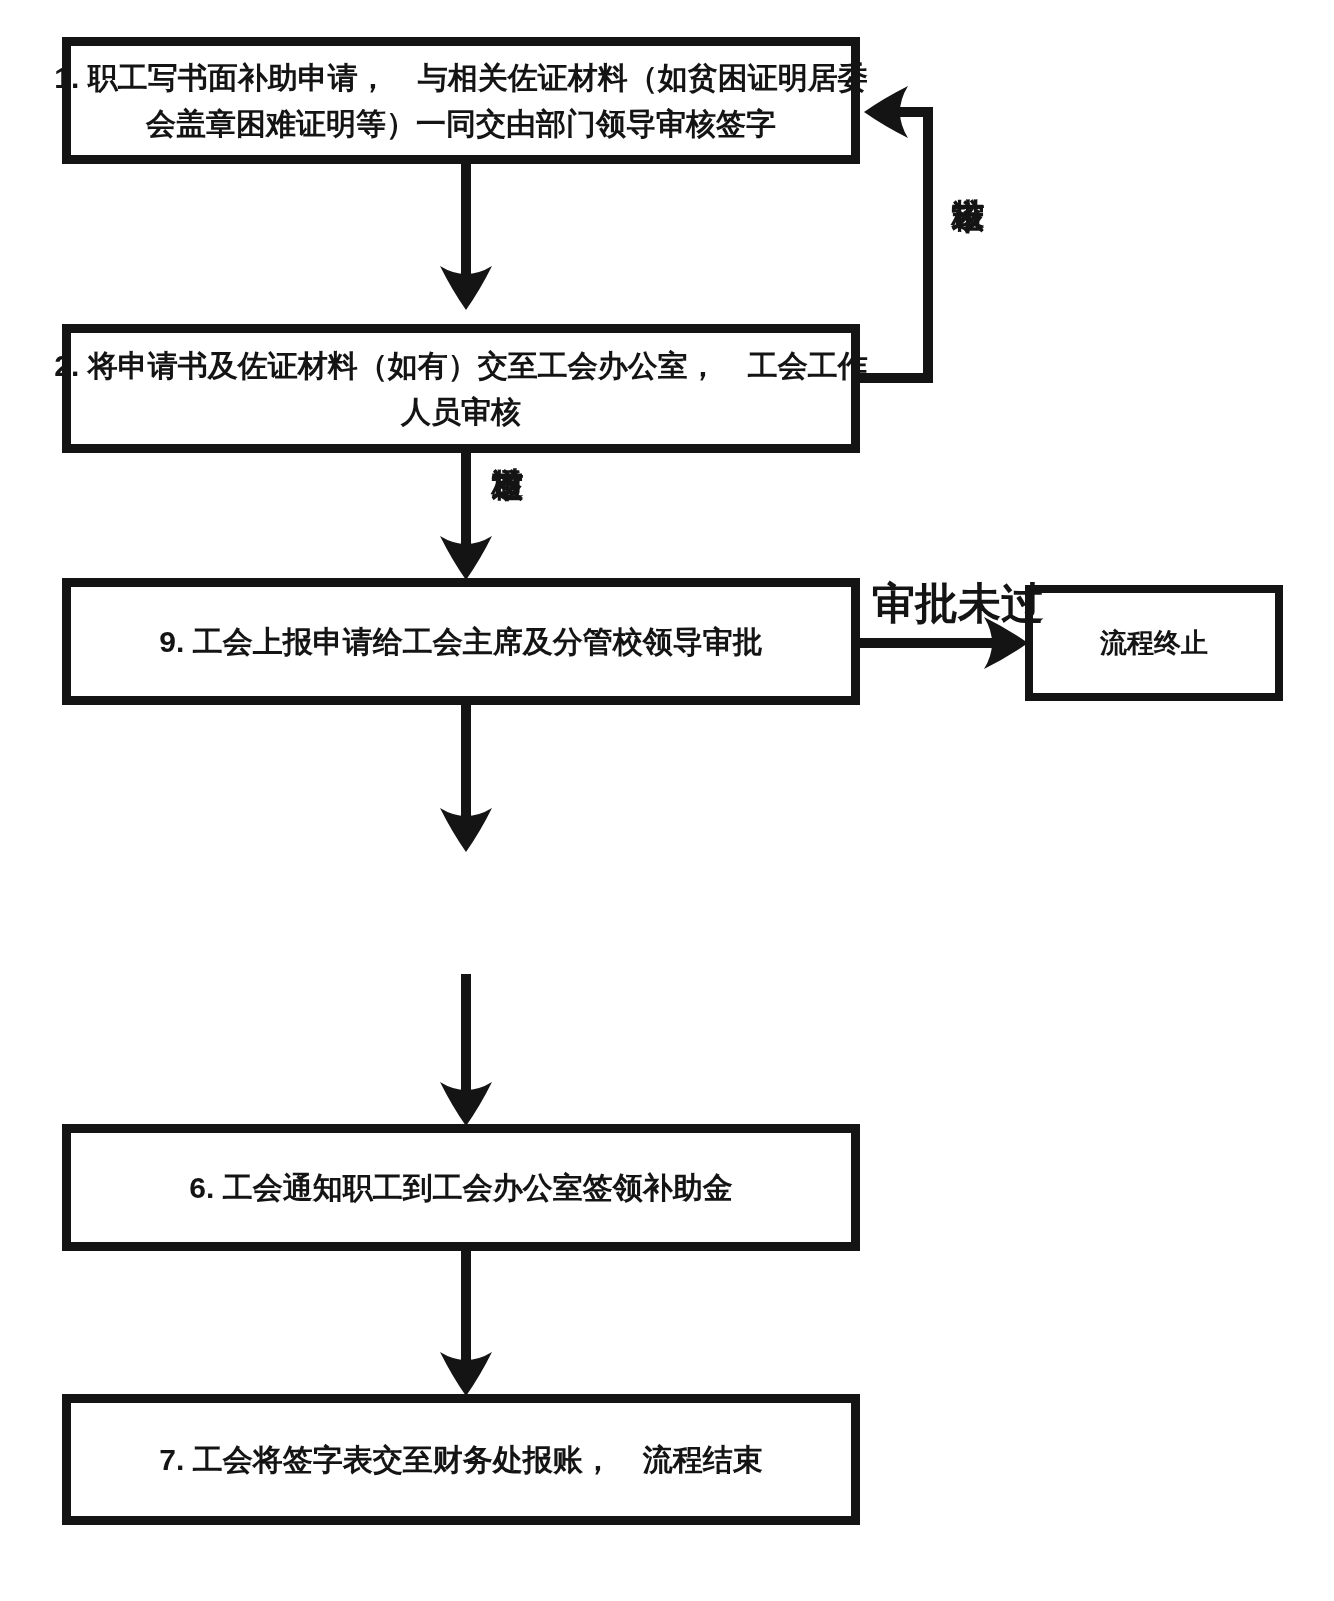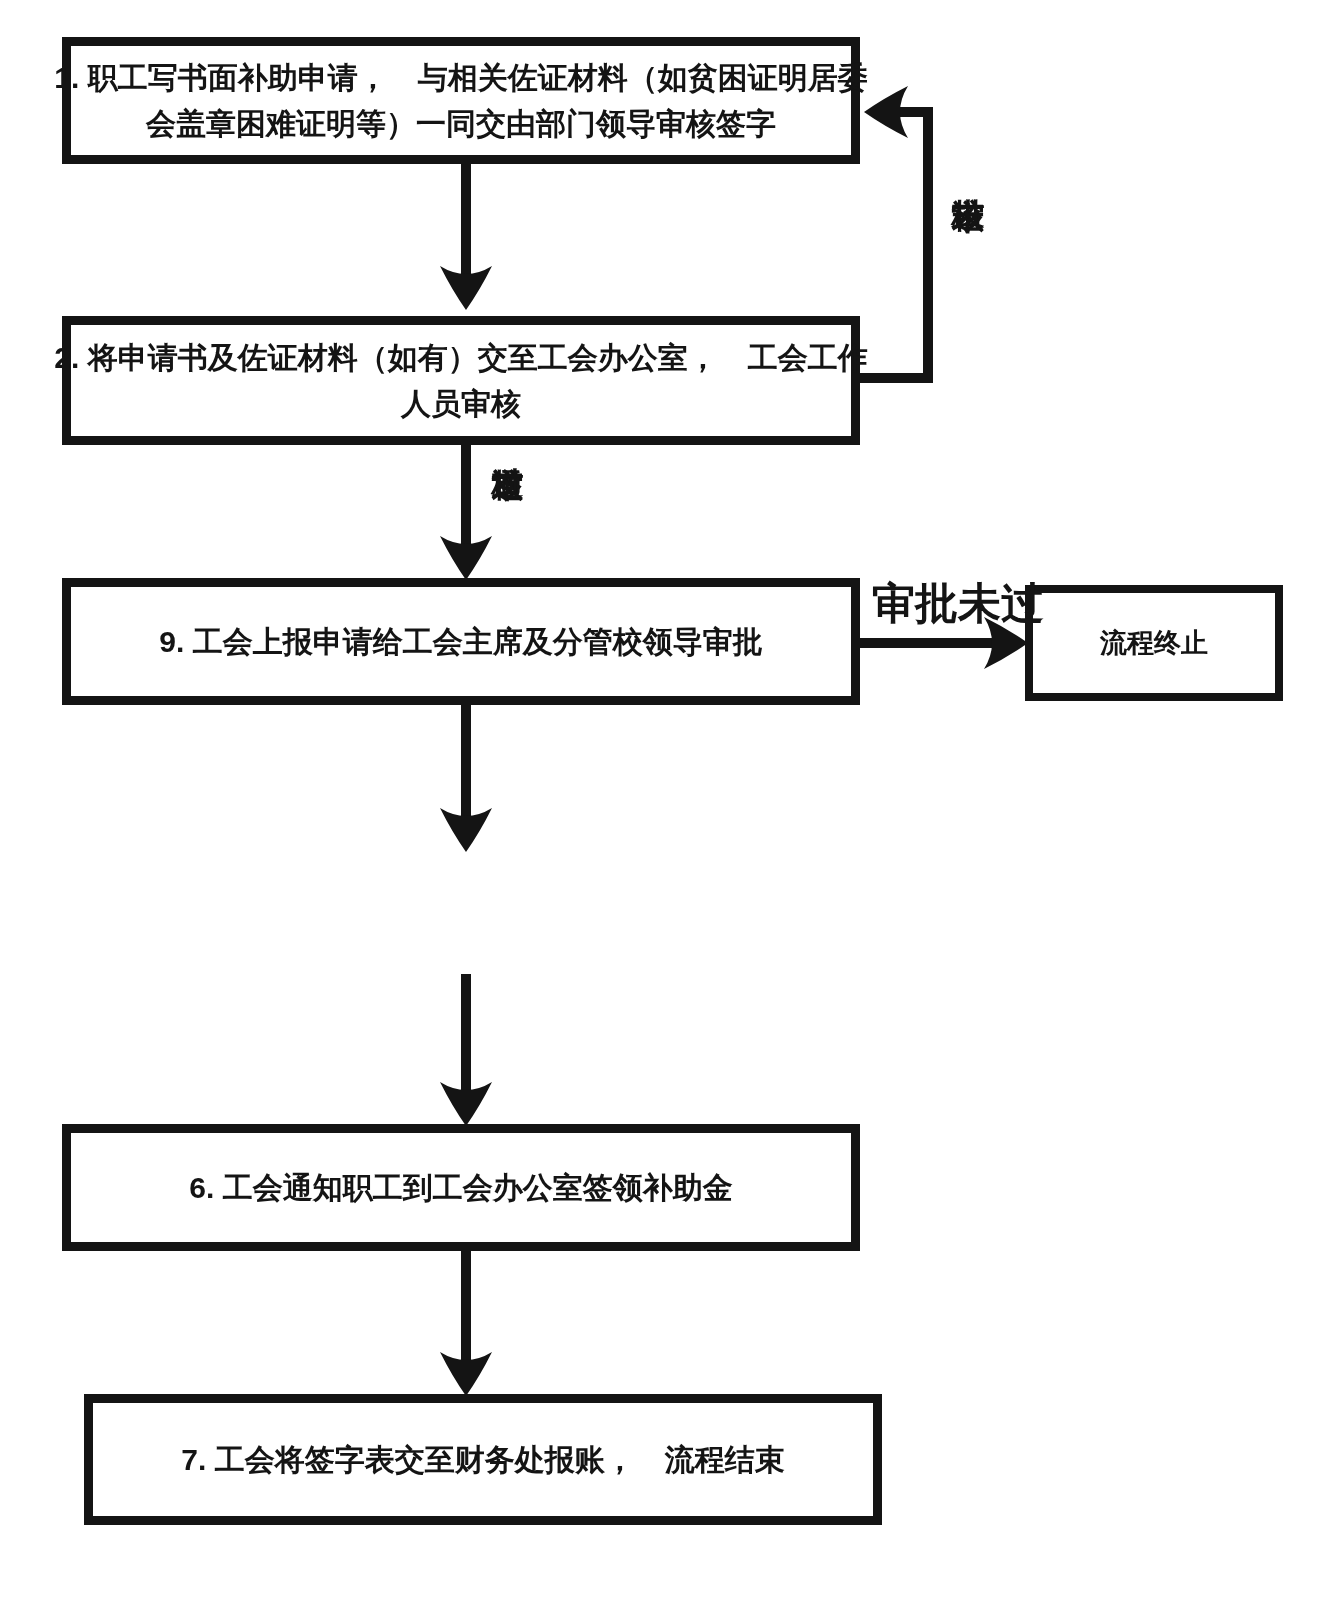--- a/index.html
+++ b/index.html
@@ -96,35 +96,35 @@
       <path d="M858 378 L928 378 L928 112 L890 112" stroke="#141414" stroke-width="10" fill="none"></path>
       <path d="M864 112 Q884 98 908 86 Q892 112 908 138 Q884 126 864 112 Z" fill="#141414"></path>
     </g>
   </svg>
 
   <div class="box" style="left:62px; top:37px; width:798px; height:127px;">
     <div class="box-text">1. 职工写书面补助申请，　与相关佐证材料（如贫困证明居委
 会盖章困难证明等）一同交由部门领导审核签字</div>
   </div>
 
-  <div class="box" style="left:62px; top:316px; width:798px; height:129px;">
+  <div class="box" style="left:62px; top:324px; width:798px; height:129px;">
     <div class="box-text">2. 将申请书及佐证材料（如有）交至工会办公室，　工会工作
 人员审核</div>
   </div>
 
   <div class="box" style="left:62px; top:578px; width:798px; height:127px;">
     <div class="box-text">9. 工会上报申请给工会主席及分管校领导审批</div>
   </div>
 
 
   <div class="box" style="left:62px; top:1124px; width:798px; height:127px;">
     <div class="box-text">6. 工会通知职工到工会办公室签领补助金</div>
   </div>
 
-  <div class="box" style="left:62px; top:1394px; width:798px; height:131px;margin-left:22px;">
+  <div class="box" style="left:62px; top:1394px; width:798px; height:131px;">
     <div class="box-text">7. 工会将签字表交至财务处报账，　流程结束</div>
   </div>
 
   <div class="box" style="left:1025px; top:585px; width:258px; height:116px; border-width:8px;">
     <div class="terminal-text">流程终止</div>
   </div>
 
   <div class="v-label" style="left:952px; top:172px; font-size:33px; line-height:33px;">审核未过</div>
 
   <div class="v-label" style="left:492px; top:442px; font-size:32px; line-height:32px;">审核通过</div>

